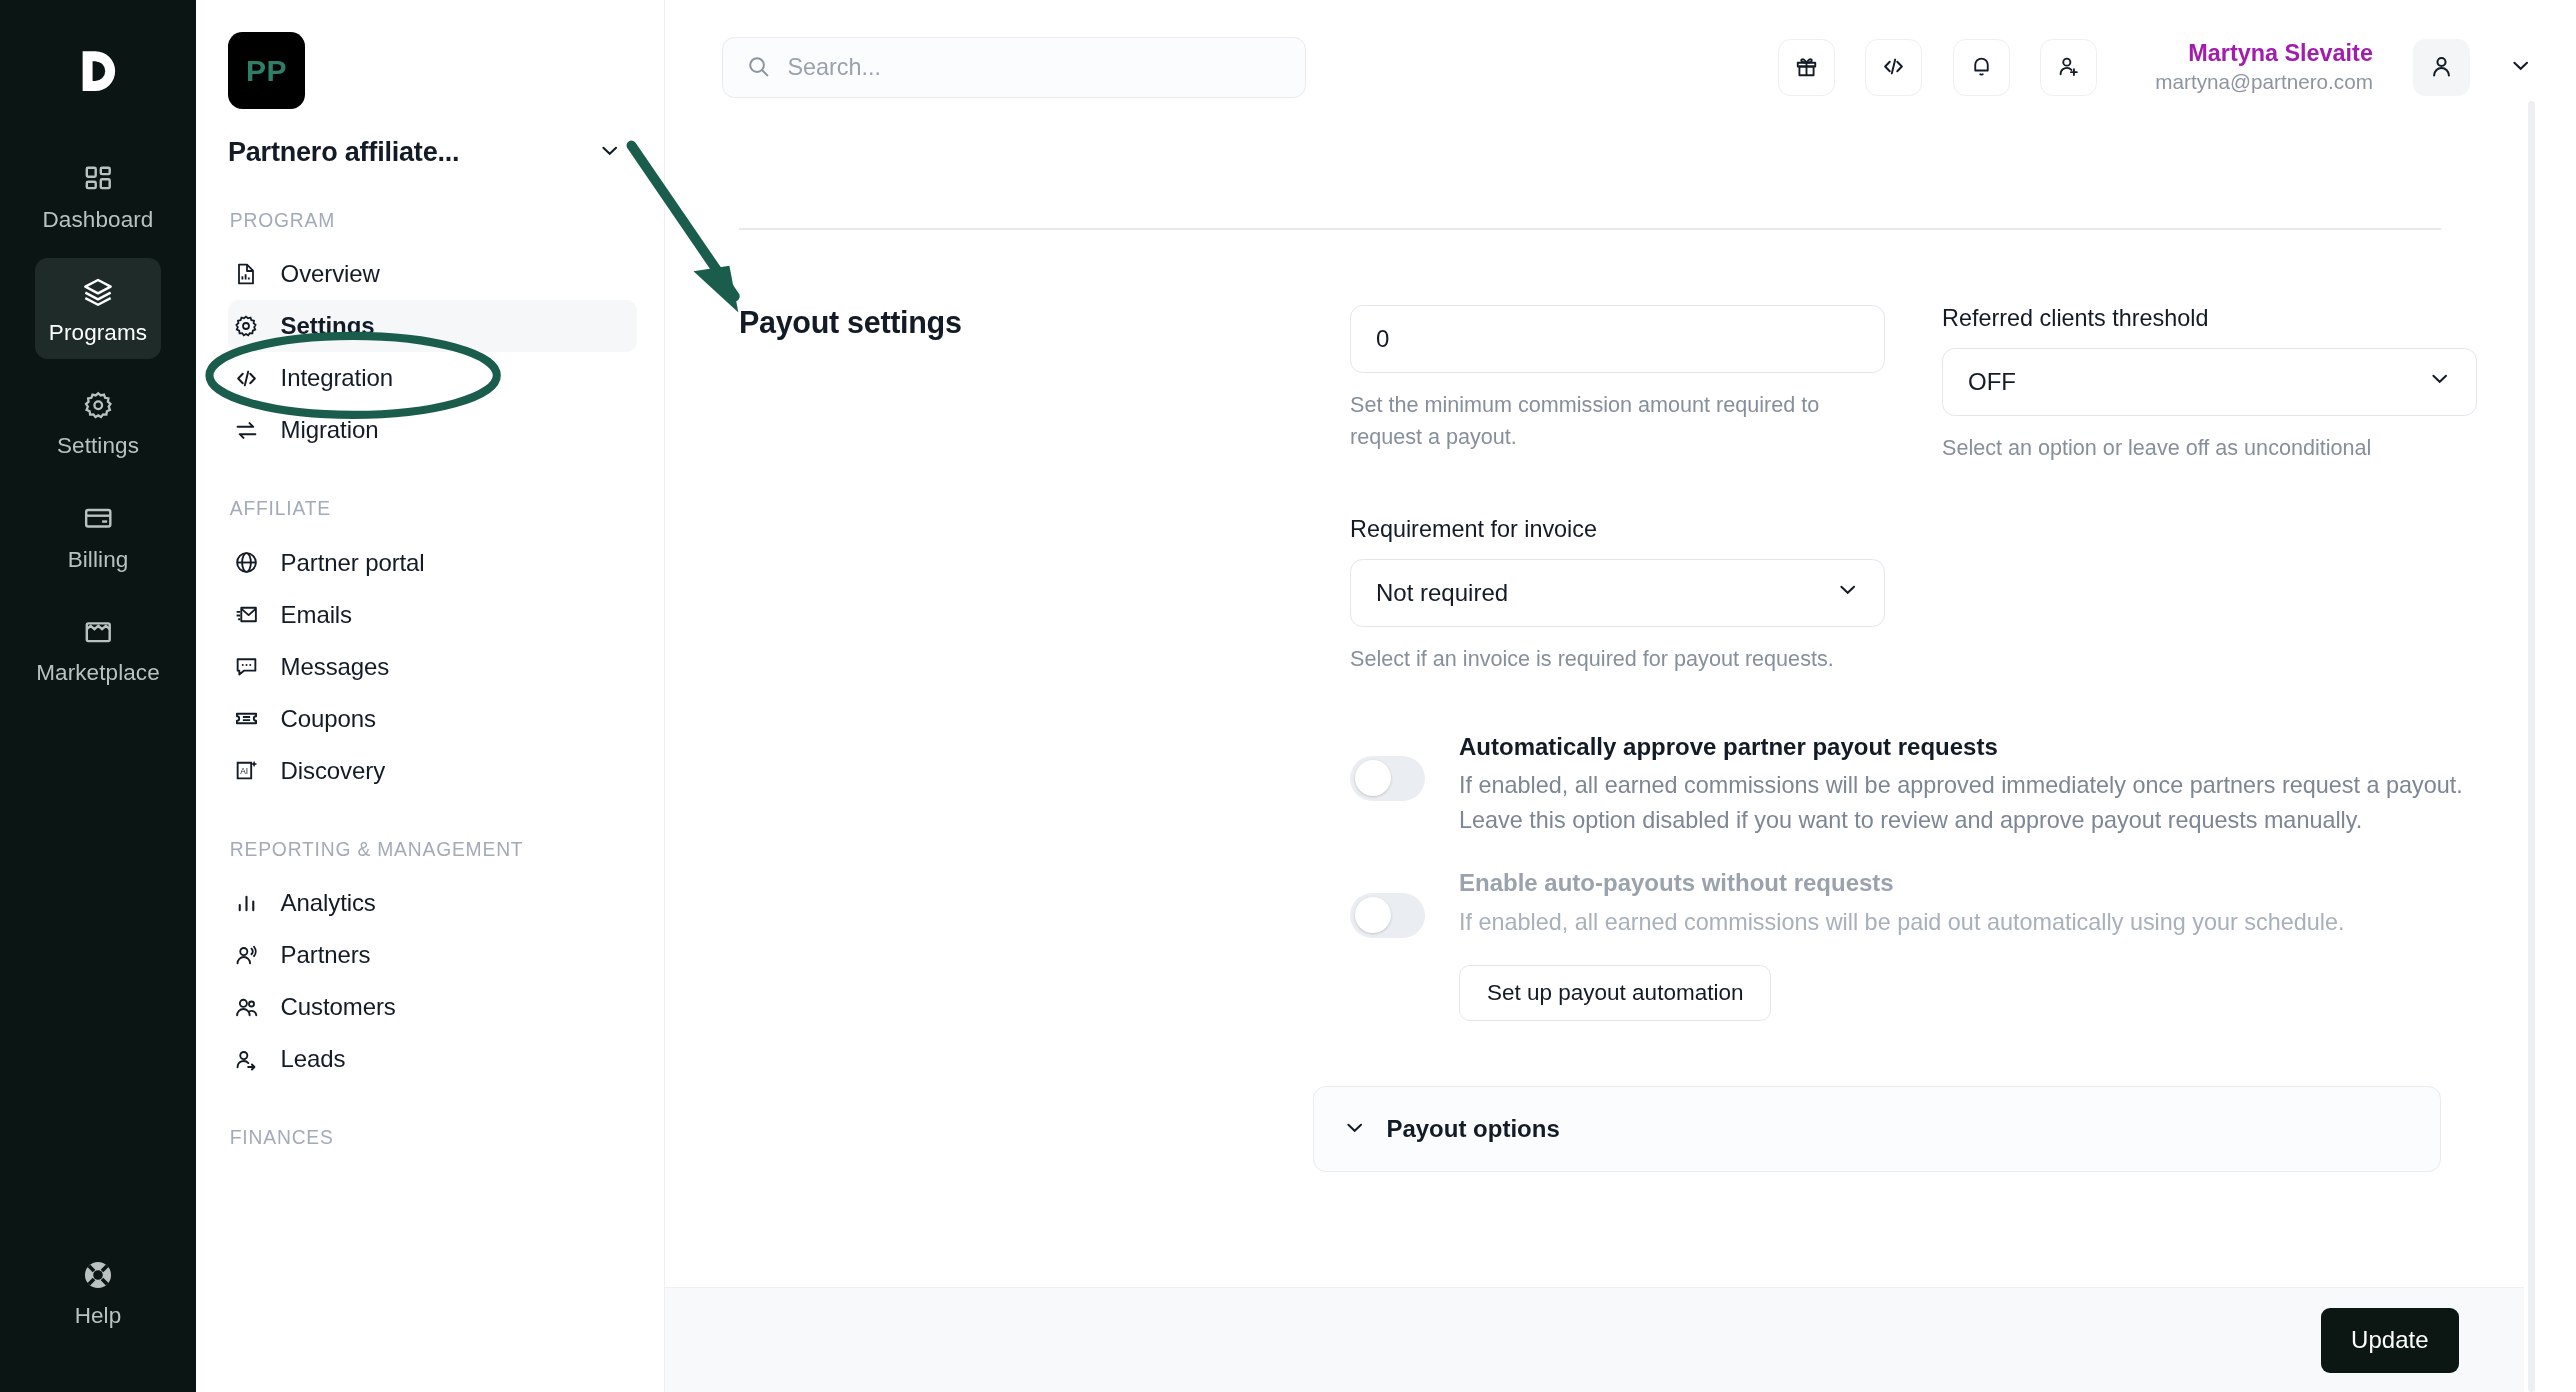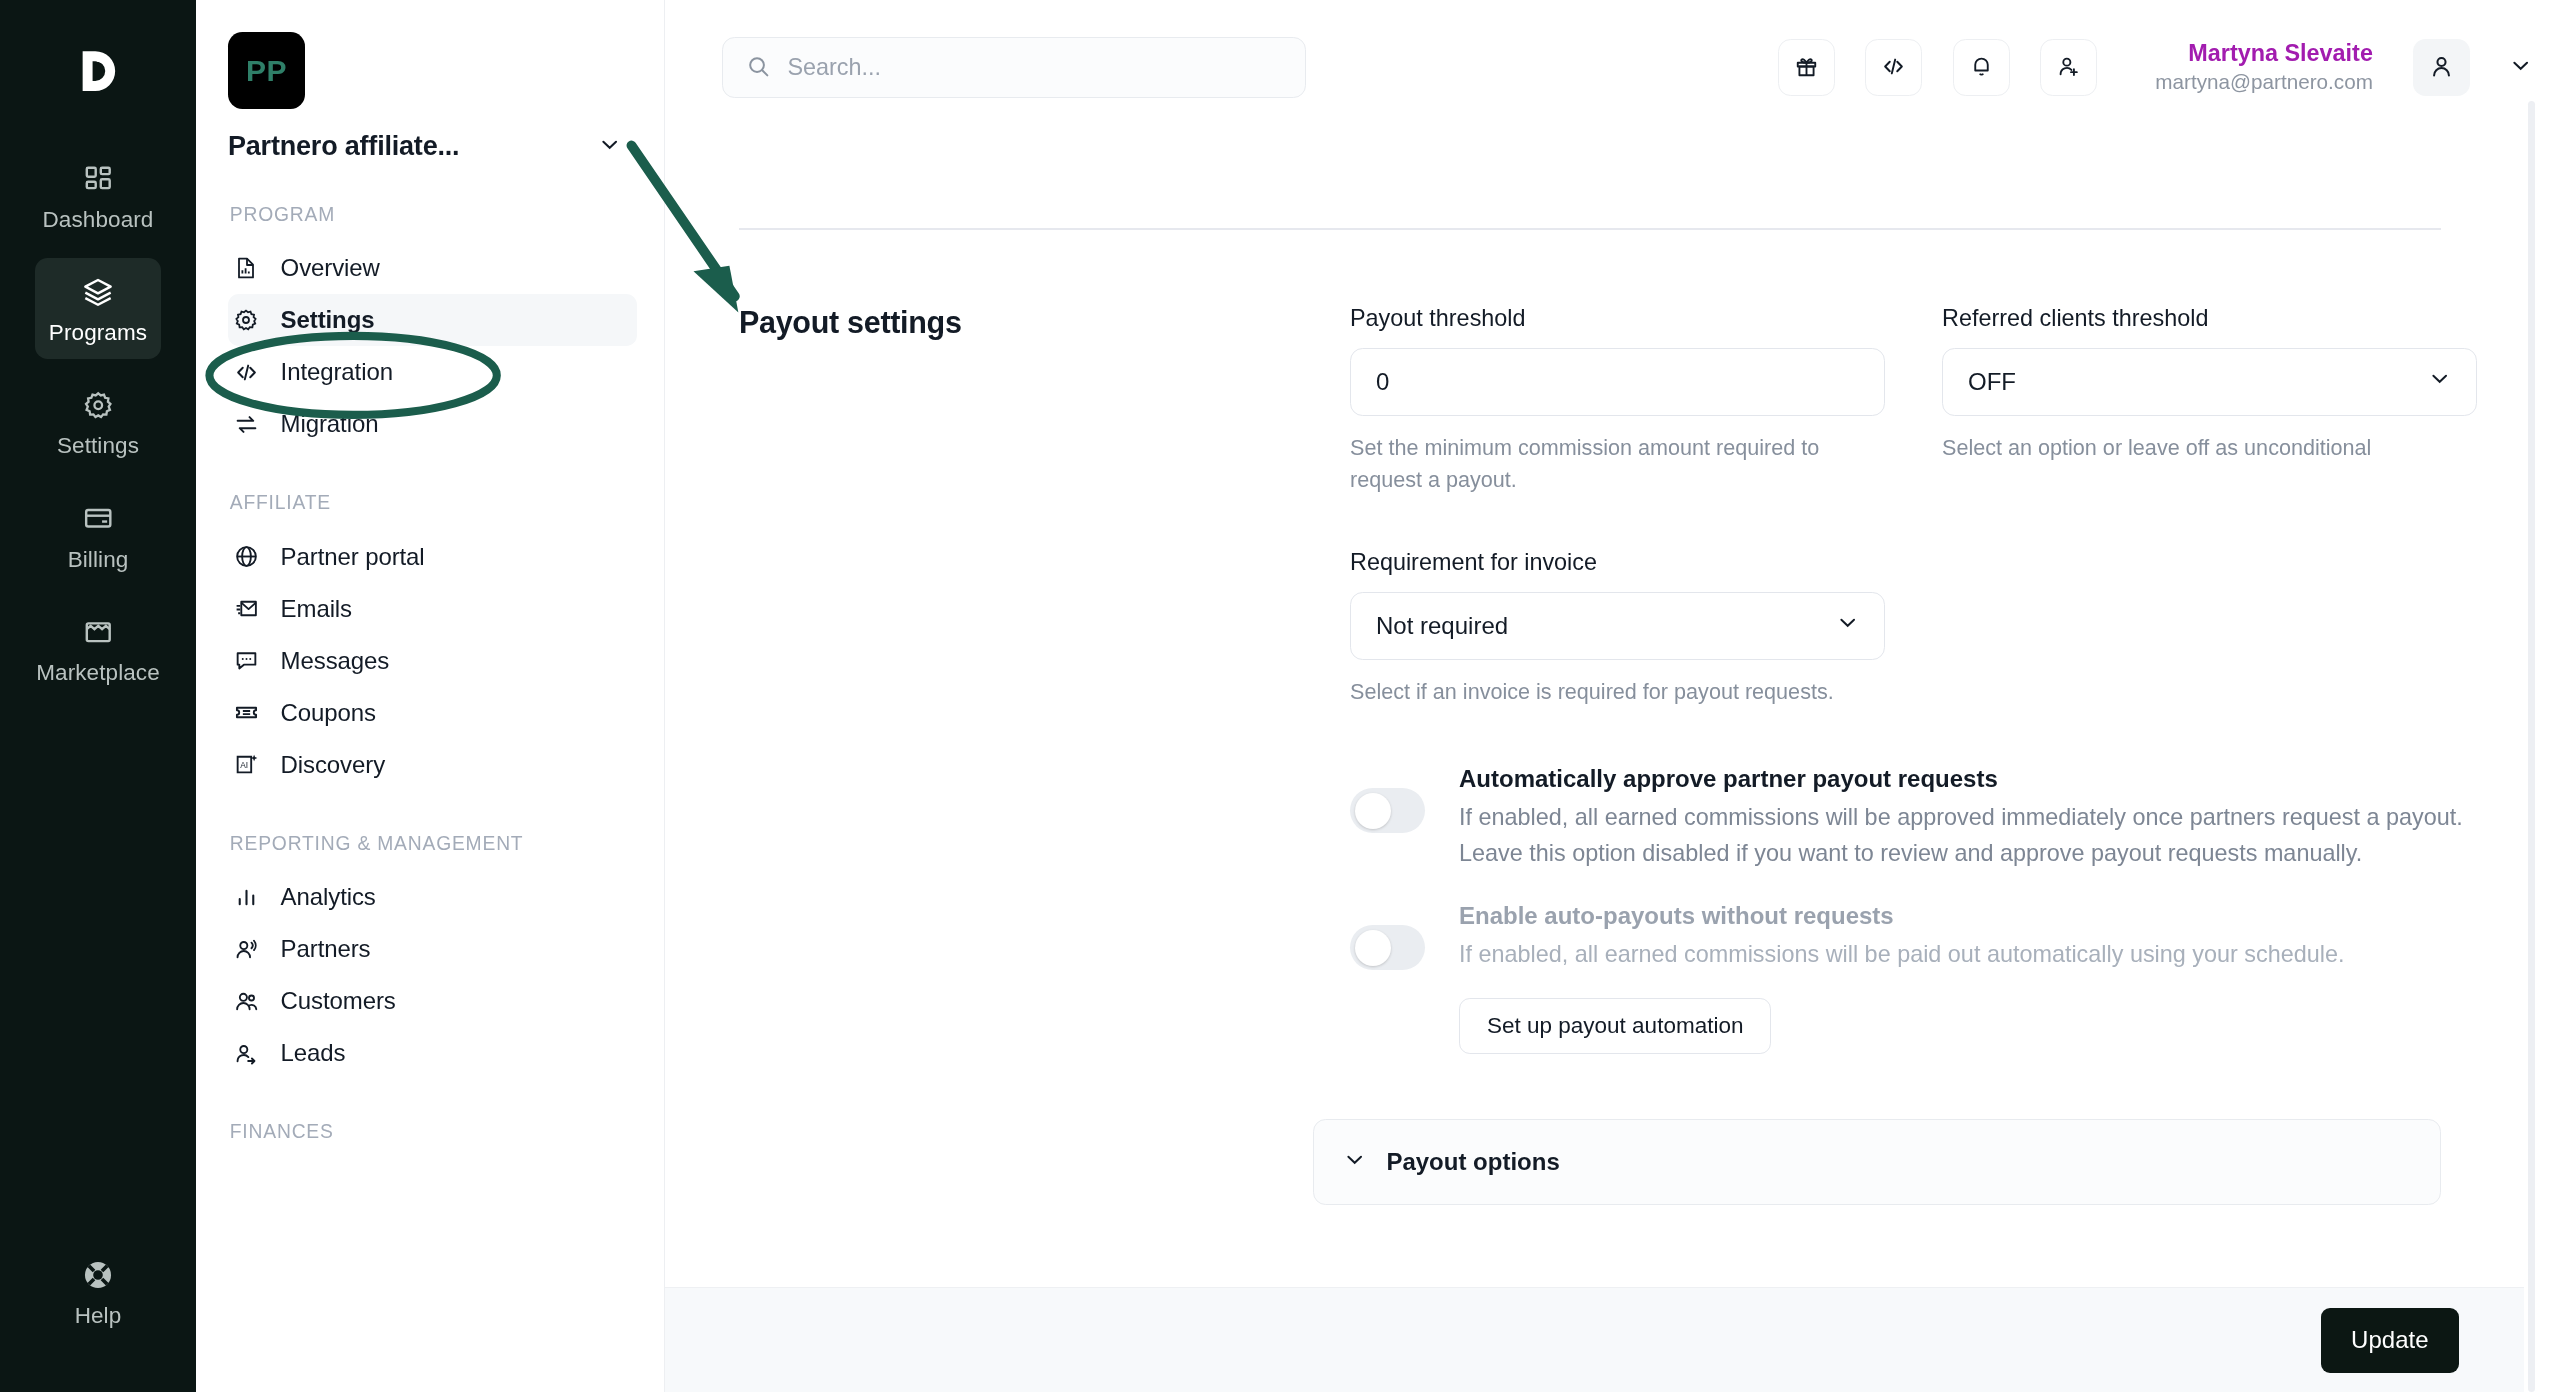--- a/index.html
+++ b/index.html
@@ -40,21 +40,21 @@
     padding: 32px 27px 0 32px; position: relative; overflow: hidden;
   }
   .prog-avatar {
     width: 77px; height: 77px; border-radius: 14.4px;
     background: #000000; color: #2f7f68;
     display: flex; align-items: center; justify-content: center;
     font-size: 30px; font-weight: 700; letter-spacing: 0.4px;
   }
   .prog-row {
     display: flex; align-items: center; justify-content: space-between;
-    margin-top: 22px; padding-right: 16px; cursor: pointer; gap: 30px;
+    margin-top: 28px; padding-right: 16px; cursor: pointer; gap: 30px;
   }
   .prog-name { font-size: 27px; font-weight: 700; color: #131b26; letter-spacing: -0.2px; }
   .sb-group-label {
     font-size: 19.3px; color: #a3abb8; letter-spacing: 0.8px;
     margin: 40px 0 14.4px 1.8px; line-height: 1.35;
   }
   .sb-item {
     display: flex; align-items: center; gap: 20px;
     height: 52px; padding: 0 14.4px 0 3.6px; border-radius: 10.8px;
     cursor: pointer; position: relative;
@@ -487,21 +487,20 @@
 
       <div class="section">
         <div class="sec-head">
           <div class="sec-title">Payout settings</div>
         </div>
 
         <div class="sec-body">
           <div class="field-grid">
 
             <div class="field">
-              <label class="field-label">Payout threshold</label>
               <div class="field-input">0</div>
               <div class="field-hint">Set the minimum commission amount required to request a payout.</div>
             </div>
 
             <div class="field">
               <label class="field-label">Referred clients threshold</label>
               <div class="field-select">
                 <span>OFF</span>
                 <span>
                   <svg width="23.4" height="23.4" viewBox="0 0 24 24" fill="none" stroke="#131b26" stroke-width="2" stroke-linecap="round">

